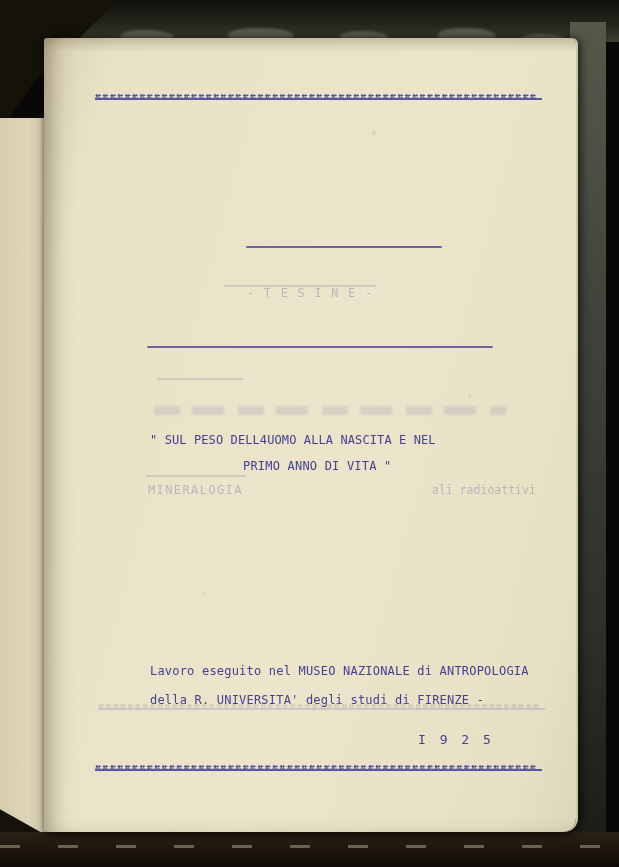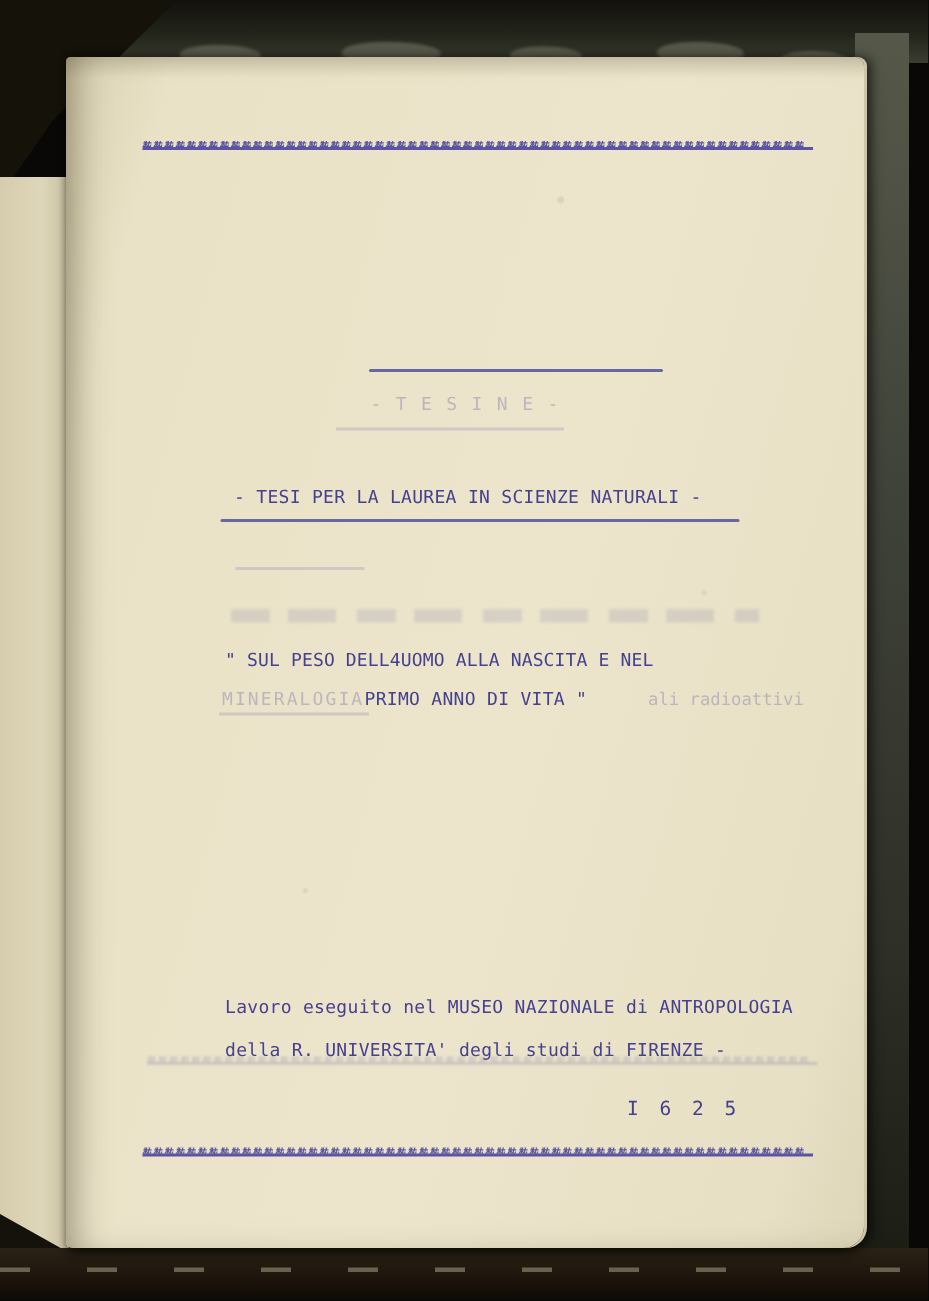--- a/index.html
+++ b/index.html
@@ -33,21 +33,21 @@
           linear-gradient(180deg,rgba(110,100,70,.22) 0,rgba(110,100,70,0) 14px),
           linear-gradient(105deg,#d9d1b2 0%,#e9e2c6 10%,#ece5cc 55%,#e7e0c4 90%,#ded6b9 100%);
         border-radius:3px 6px 14px 4px;
         box-shadow:inset 16px 0 24px -12px rgba(70,58,34,.5),
                    2px 0 0 #cfc6a8,5px 0 8px rgba(0,0,0,.55),0 3px 6px rgba(0,0,0,.5);}
   #page *{position:absolute;white-space:nowrap;}
 
   .ink{color:#45418f;}
   .typed{font-size:12px;letter-spacing:.2px;}
   .tline{height:2px;background:#4a4694;opacity:.8;border-radius:1px;}
-  .ghost{color:#7d76ab;opacity:.42;filter:blur(.5px);}
+  .ghost{color:#7d76ab;opacity:.42;filter:blur(.5px);margin-top:24px;}
   .ghost-line{height:2px;background:#7d76ab;opacity:.24;filter:blur(.5px);}
   .smudge{opacity:.16;filter:blur(1.2px);height:9px;
           background:repeating-linear-gradient(90deg,#6c66a0 0 26px,transparent 26px 38px,#6c66a0 38px 70px,transparent 70px 84px);}
 
   .typed-border{width:447px;font-size:10px;color:#5a54a2;letter-spacing:1.35px;
                 line-height:7px;padding-bottom:4px;border-bottom:2px solid #5a54a2;overflow:hidden;}
   .typed-border div{position:static;white-space:nowrap;}
   .typed-border .r2{opacity:.92;}
   .ghost-border{opacity:.20;filter:blur(.6px);}
 </style>
@@ -74,21 +74,20 @@
     <div class="typed-border" style="left:51px;top:56px;">
       <div>############################################################</div>
       <div class="r2">&amp;&amp;&amp;&amp;&amp;&amp;&amp;&amp;&amp;&amp;&amp;&amp;&amp;&amp;&amp;&amp;&amp;&amp;&amp;&amp;&amp;&amp;&amp;&amp;&amp;&amp;&amp;&amp;&amp;&amp;&amp;&amp;&amp;&amp;&amp;&amp;&amp;&amp;&amp;&amp;&amp;&amp;&amp;&amp;&amp;&amp;&amp;&amp;&amp;&amp;&amp;&amp;&amp;&amp;&amp;&amp;&amp;&amp;&amp;&amp;</div>
     </div>
 
     <div class="tline" style="left:202px;top:208px;width:196px;"></div>
 
     <div class="ghost" style="left:203px;top:224px;font-size:12px;letter-spacing:1.2px;">- T E S I N E -</div>
     <div class="ghost-line" style="left:180px;top:247px;width:152px;"></div>
 
-    <div class="ink typed" style="left:112px;top:286px;">- TESI PER LA LAUREA IN SCIENZE NATURALI -</div>
     <div class="tline" style="left:103px;top:308px;width:346px;"></div>
 
     <div class="ghost-line" style="left:113px;top:340px;width:86px;"></div>
 
     <div class="smudge" style="left:110px;top:368px;width:352px;"></div>
 
     <div class="ink typed" style="left:106px;top:395px;letter-spacing:.1px;">" SUL PESO DELL4UOMO ALLA NASCITA E NEL</div>
 
     <div class="ghost" style="left:104px;top:421px;font-size:12px;letter-spacing:1.4px;">MINERALOGIA</div>
     <div class="ink typed" style="left:199px;top:421px;">PRIMO ANNO DI VITA "</div>
@@ -96,21 +95,21 @@
     <div class="ghost-line" style="left:102px;top:437px;width:100px;"></div>
 
     <div class="ink typed" style="left:106px;top:655px;">della R. UNIVERSITA' degli studi di FIRENZE  -</div>
     <div class="ink typed" style="left:106px;top:626px;">Lavoro eseguito nel MUSEO NAZIONALE di ANTROPOLOGIA</div>
 
     <div class="typed-border ghost-border" style="left:54px;top:666px;">
       <div>############################################################</div>
       <div class="r2">&amp;&amp;&amp;&amp;&amp;&amp;&amp;&amp;&amp;&amp;&amp;&amp;&amp;&amp;&amp;&amp;&amp;&amp;&amp;&amp;&amp;&amp;&amp;&amp;&amp;&amp;&amp;&amp;&amp;&amp;&amp;&amp;&amp;&amp;&amp;&amp;&amp;&amp;&amp;&amp;&amp;&amp;&amp;&amp;&amp;&amp;&amp;&amp;&amp;&amp;&amp;&amp;&amp;&amp;&amp;&amp;&amp;&amp;&amp;&amp;</div>
     </div>
 
-    <div class="ink" style="left:374px;top:694px;font-size:13px;letter-spacing:3px;">I 6 2 5</div>
+    <div class="ink" style="left:374px;top:694px;font-size:13px;letter-spacing:3px;">I 9 2 5</div>
 
     <div class="typed-border" style="left:51px;top:727px;">
       <div>############################################################</div>
       <div class="r2">&amp;&amp;&amp;&amp;&amp;&amp;&amp;&amp;&amp;&amp;&amp;&amp;&amp;&amp;&amp;&amp;&amp;&amp;&amp;&amp;&amp;&amp;&amp;&amp;&amp;&amp;&amp;&amp;&amp;&amp;&amp;&amp;&amp;&amp;&amp;&amp;&amp;&amp;&amp;&amp;&amp;&amp;&amp;&amp;&amp;&amp;&amp;&amp;&amp;&amp;&amp;&amp;&amp;&amp;&amp;&amp;&amp;&amp;&amp;&amp;</div>
     </div>
 
   </div>
 </div>
 
 </body></html>

